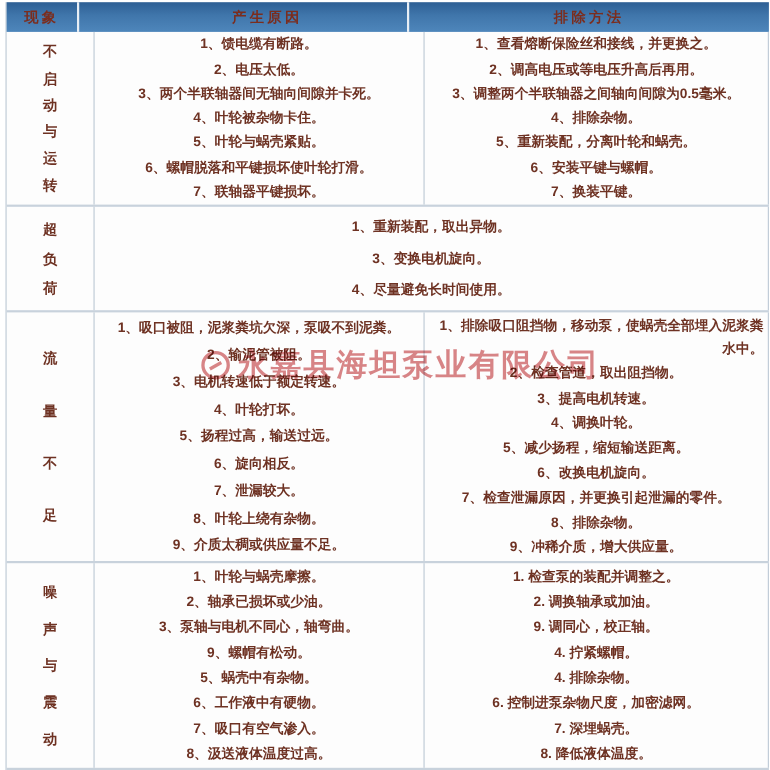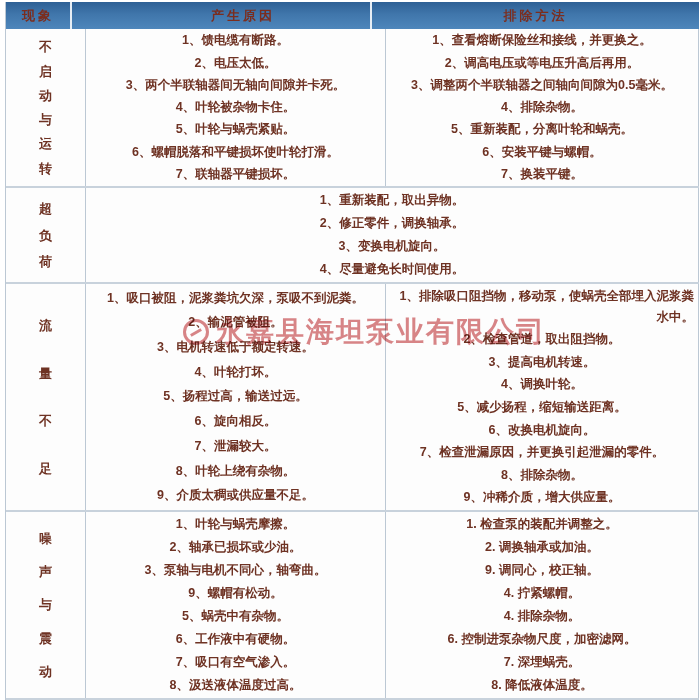--- a/index.html
+++ b/index.html
@@ -98,21 +98,20 @@
   </div>
 
   <div class="row" style="height: 96px;">
     <div class="cell c1">
           <div class="ph-char">超</div>
           <div class="ph-char">负</div>
           <div class="ph-char">荷</div>
         </div>
     <div class="cell c3">
           <div class="line">1、重新装配，取出异物。</div>
-          <div class="line">2、修正零件，调换轴承。</div>
           <div class="line">3、变换电机旋向。</div>
           <div class="line">4、尽量避免长时间使用。</div>
         </div>
   </div>
 
   <div class="row" style="height: 228px;">
     <div class="cell c1">
           <div class="ph-char">流</div>
           <div class="ph-char">量</div>
           <div class="ph-char">不</div>

